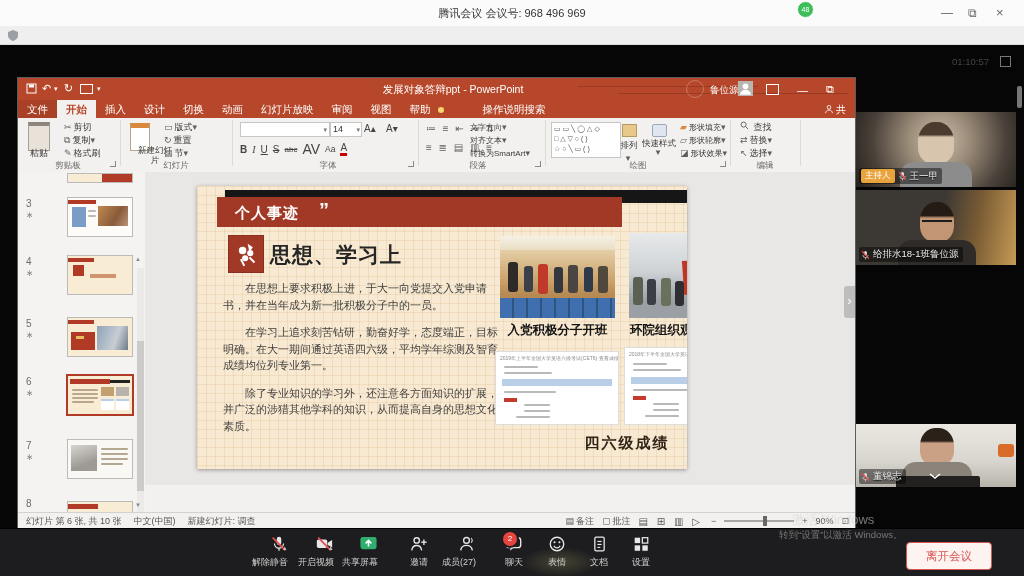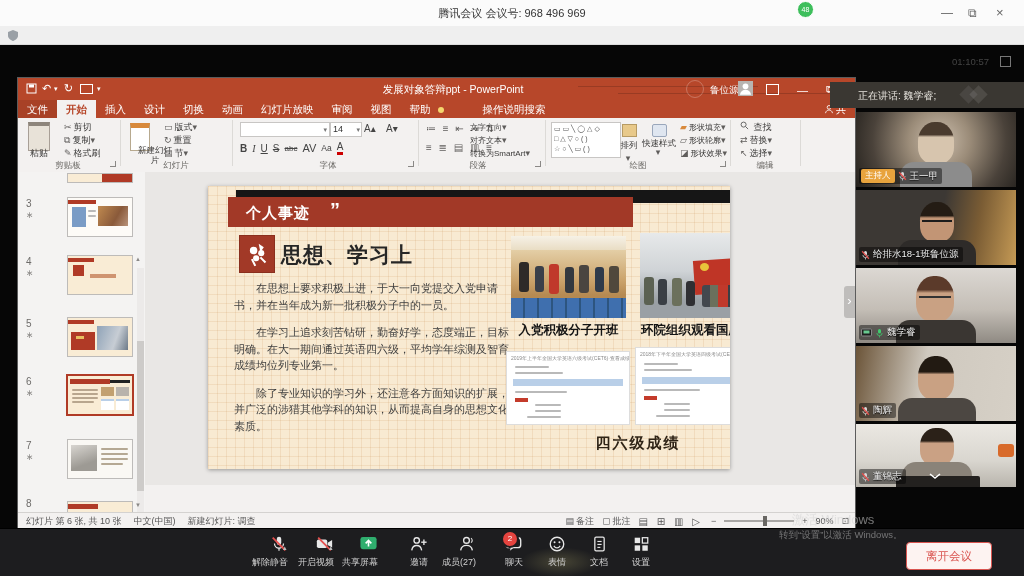--- a/index.html
+++ b/index.html
@@ -36,24 +36,24 @@
   
   .thumbs{left:0;top:94px;width:127px;height:340px;background:#f4f3f2;overflow:hidden;}
   .thumbnum{font-size:10px;color:#6d6b69;}
   .thumbstar{font-size:9px;color:#8a8886;}
   .mini{left:50px;width:64px;height:38px;background:#f9ecd5;box-shadow:0 0 0 1px #bdbbb9;overflow:hidden;}
   .mini.sel{box-shadow:0 0 0 2px #b03a26;}
   .scrtrack{left:119px;top:96px;width:7px;height:330px;background:#eceae9;}
   .scrthumb{left:119px;top:169px;width:7px;height:150px;background:#cdcbc9;}
   
   .slidearea{left:127px;top:94px;width:710px;height:313px;background:#e9e7e5;overflow:hidden;}
-  .slide{left:63px;top:14px;width:490px;height:283px;background:#f8ead2;box-shadow:0 1px 4px rgba(0,0,0,.35);
+  .slide{left:52px;top:14px;width:490px;height:283px;background:#f8ead2;box-shadow:0 1px 4px rgba(0,0,0,.35);
          background-image:linear-gradient(rgba(205,145,85,.16) 1px,transparent 1px),
                           linear-gradient(90deg,rgba(205,145,85,.16) 1px,transparent 1px);
-         background-size:9px 9px;overflow:hidden;padding-left:32px;}
+         background-size:9px 9px;overflow:hidden;}
   .slide p{margin:0 0 11px 0;text-indent:2em;font-size:11px;line-height:16.5px;color:#3f3f3f;}
   .cap{font-size:12.5px;font-weight:bold;color:#141414;}
   .card{background:#fff;box-shadow:0 0 0 1px #ddd;overflow:hidden;}
   .ln{height:2px;background:#b9b9b9;border-radius:1px;}
   .notes{left:127px;top:407px;width:710px;height:27px;background:#fbfbfa;border-top:1px solid #d8d6d4;}
   .statusbar{left:0;top:434px;width:837px;height:16px;background:#f3f1f0;border-top:1px solid #d4d2d0;
              font-size:9px;color:#555;}
   
   .speakbar{left:830px;top:82px;width:194px;height:26px;background:#3a3732;z-index:10;}
   .tile{left:856px;width:160px;background:#222;overflow:hidden;}
@@ -165,21 +165,21 @@
         </div>
       <div class="abs combo" style="left:312px;top:4px;width:26px;height:13px;"><span>14</span><span class="abs" style="right:1px;font-size:7px;color:#777;">▾</span></div>
       <span class="abs fmt" style="left:346px;top:5px;">A▴</span>
       <span class="abs fmt" style="left:368px;top:5px;">A▾</span>
       <div class="abs flex" style="left:222px;top:23px;gap:0;">
         <span class="fmt" style="font-weight:bold;">B</span>
         <span class="fmt" style="font-style:italic;font-family:'Liberation Serif',serif;">I</span>
         <span class="fmt" style="text-decoration:underline;">U</span>
         <span class="fmt" style="text-decoration:line-through;">S</span>
         <span class="fmt" style="font-size:8px;text-decoration:line-through;">abc</span>
-        <span class="fmt" style="font-size:11px;">AV</span>
+        <span class="fmt" style="font-size:14px;">AV</span>
         <span class="fmt" style="font-size:8.5px;">Aa</span>
         <span class="fmt" style="border-bottom:3px solid #c00;">A</span>
       </div>
       <div class="abs glabel" style="left:280px;width:60px;">字体</div>
       <div class="abs launcher" style="left:390px;top:43px;"></div>
       <div class="abs gsep" style="left:400px;"></div>
 
       <span class="abs" style="left:408px;top:5px;font-size:10px;color:#5f5d5b;letter-spacing:2px;">≔ ≡ ⇤ ⇥ ⇅</span>
       <span class="abs" style="left:408px;top:24px;font-size:10px;color:#5f5d5b;letter-spacing:2px;">≡ ≣ ▤ ▥ ≡</span>
       <div class="abs rbtn" style="left:452px;top:3px;font-size:8px;"><span>文字方向</span><span class="rglyph">▾</span></div>
@@ -382,25 +382,20 @@
         <span>90%</span>
         <span>⊡</span>
       </div>
     </div>
   </div>
 
   <div class="abs" style="left:844px;top:286px;width:11px;height:32px;background:#bfbdbb;border-radius:3px 0 0 3px;z-index:5;text-align:center;">
     <span style="color:#fff;font-size:13px;line-height:30px;">›</span>
   </div>
 
-  <div class="abs speakbar">
-    <span class="abs" style="left:28px;top:7px;font-size:10px;color:#e5e2dc;">正在讲话: 魏学睿;</span>
-    <div class="abs" style="left:132px;top:6px;width:13px;height:13px;background:rgba(255,255,255,.08);transform:rotate(45deg);"></div>
-    <div class="abs" style="left:142px;top:6px;width:13px;height:13px;background:rgba(255,255,255,.10);transform:rotate(45deg);"></div>
-  </div>
   <div class="abs" style="left:1017px;top:86px;width:5px;height:22px;background:#777;border-radius:2px;"></div>
 
   <div class="abs tile" style="top:112px;height:75px;background:radial-gradient(circle at 52% 38%,#cdbfae 0%,#9b8c79 32%,#4a423a 70%,#23201c 100%);">
     <div class="head" style="left:62px;top:10px;width:36px;height:42px;background:linear-gradient(180deg,#4a3b2e 30%,#d7c5ae 36%);"></div>
     <div class="torso" style="left:44px;top:50px;width:72px;height:26px;background:#8c8c8c;"></div>
     <div class="tag">
       <span class="rolebadge">主持人</span>
       <svg width="9" height="10" viewBox="0 0 12 13">
         <rect x="4" y="1" width="4" height="6" rx="2" fill="#d8d8d8"></rect>
           <path d="M2.5 6.5a3.5 3.5 0 0 0 7 0" fill="none" stroke="#d8d8d8"></path>
@@ -419,51 +414,21 @@
       <svg width="9" height="10" viewBox="0 0 12 13">
         <rect x="4" y="1" width="4" height="6" rx="2" fill="#d8d8d8"></rect>
           <path d="M2.5 6.5a3.5 3.5 0 0 0 7 0" fill="none" stroke="#d8d8d8"></path>
           <line x1="6" y1="10" x2="6" y2="12.5" stroke="#d8d8d8"></line>
           <line x1="1.5" y1="1.5" x2="10.5" y2="11.5" stroke="#e5504e" stroke-width="1.6"></line>
         </svg>
       <span class="tagname">给排水18-1班鲁位源</span>
     </div>
   </div>
 
-  <div class="abs tile" style="top:268px;height:75px;background:linear-gradient(180deg,#dcd8d3 0%,#c4beb6 55%,#8f8a83 100%);">
-    <div class="head" style="left:60px;top:8px;width:38px;height:46px;background:linear-gradient(180deg,#5b3a2a 30%,#c9a183 37%);"></div>
-    <div class="abs" style="left:63px;top:28px;width:32px;height:5px;border-top:2px solid #333;"></div>
-    <div class="torso" style="left:40px;top:52px;width:80px;height:24px;background:#3a3632;"></div>
-    <div class="tag">
-      <svg width="11" height="9" viewBox="0 0 11 8">
-        <rect x="0.5" y="0.5" width="10" height="7" rx="1" fill="#1f1f1f" stroke="#888"></rect>
-          <rect x="2.5" y="2" width="6" height="3" fill="#69c98f"></rect>
-        </svg>
-      <svg width="9" height="10" viewBox="0 0 12 13">
-        <rect x="4" y="1" width="4" height="6" rx="2" fill="#3ecf6e"></rect>
-          <path d="M2.5 6.5a3.5 3.5 0 0 0 7 0" fill="none" stroke="#3ecf6e"></path>
-          <line x1="6" y1="10" x2="6" y2="12.5" stroke="#3ecf6e"></line>
-        </svg>
-      <span class="tagname">魏学睿</span>
-    </div>
-  </div>
-
-  <div class="abs tile" style="top:346px;height:75px;background:linear-gradient(100deg,#6b5438 0%,#cfc9bf 42%,#d6d0c6 100%);">
-    <div class="head" style="left:62px;top:10px;width:36px;height:44px;background:linear-gradient(180deg,#221a12 36%,#c9a183 42%);"></div>
-    <div class="torso" style="left:42px;top:52px;width:78px;height:24px;background:#4c4742;"></div>
-    <div class="tag">
-      <svg width="9" height="10" viewBox="0 0 12 13">
-        <rect x="4" y="1" width="4" height="6" rx="2" fill="#d8d8d8"></rect>
-          <path d="M2.5 6.5a3.5 3.5 0 0 0 7 0" fill="none" stroke="#d8d8d8"></path>
-          <line x1="6" y1="10" x2="6" y2="12.5" stroke="#d8d8d8"></line>
-          <line x1="1.5" y1="1.5" x2="10.5" y2="11.5" stroke="#e5504e" stroke-width="1.6"></line>
-        </svg>
-      <span class="tagname">陶辉</span>
-    </div>
-  </div>
+
 
   <div class="abs tile" style="top:424px;height:63px;background:linear-gradient(180deg,#ebe8e2 0%,#d9d6cf 58%,#b8b4ac 100%);">
     <div class="abs" style="left:142px;top:20px;width:16px;height:13px;background:#d86a2a;border-radius:3px;"></div>
     <div class="head" style="left:64px;top:4px;width:34px;height:38px;background:linear-gradient(180deg,#2b2118 34%,#caa184 40%);"></div>
     <div class="torso" style="left:46px;top:38px;width:70px;height:18px;background:#8a8379;"></div>
     <div class="abs" style="left:40px;top:52px;width:84px;height:11px;background:#23211f;border-radius:2px 2px 0 0;"></div>
     <svg class="abs" style="left:72px;top:48px;" width="14" height="8" viewBox="0 0 14 8">
       <polyline points="2,2 7,6 12,2" fill="none" stroke="#fff" stroke-width="1.6"></polyline>
       </svg>
     <div class="tag">

